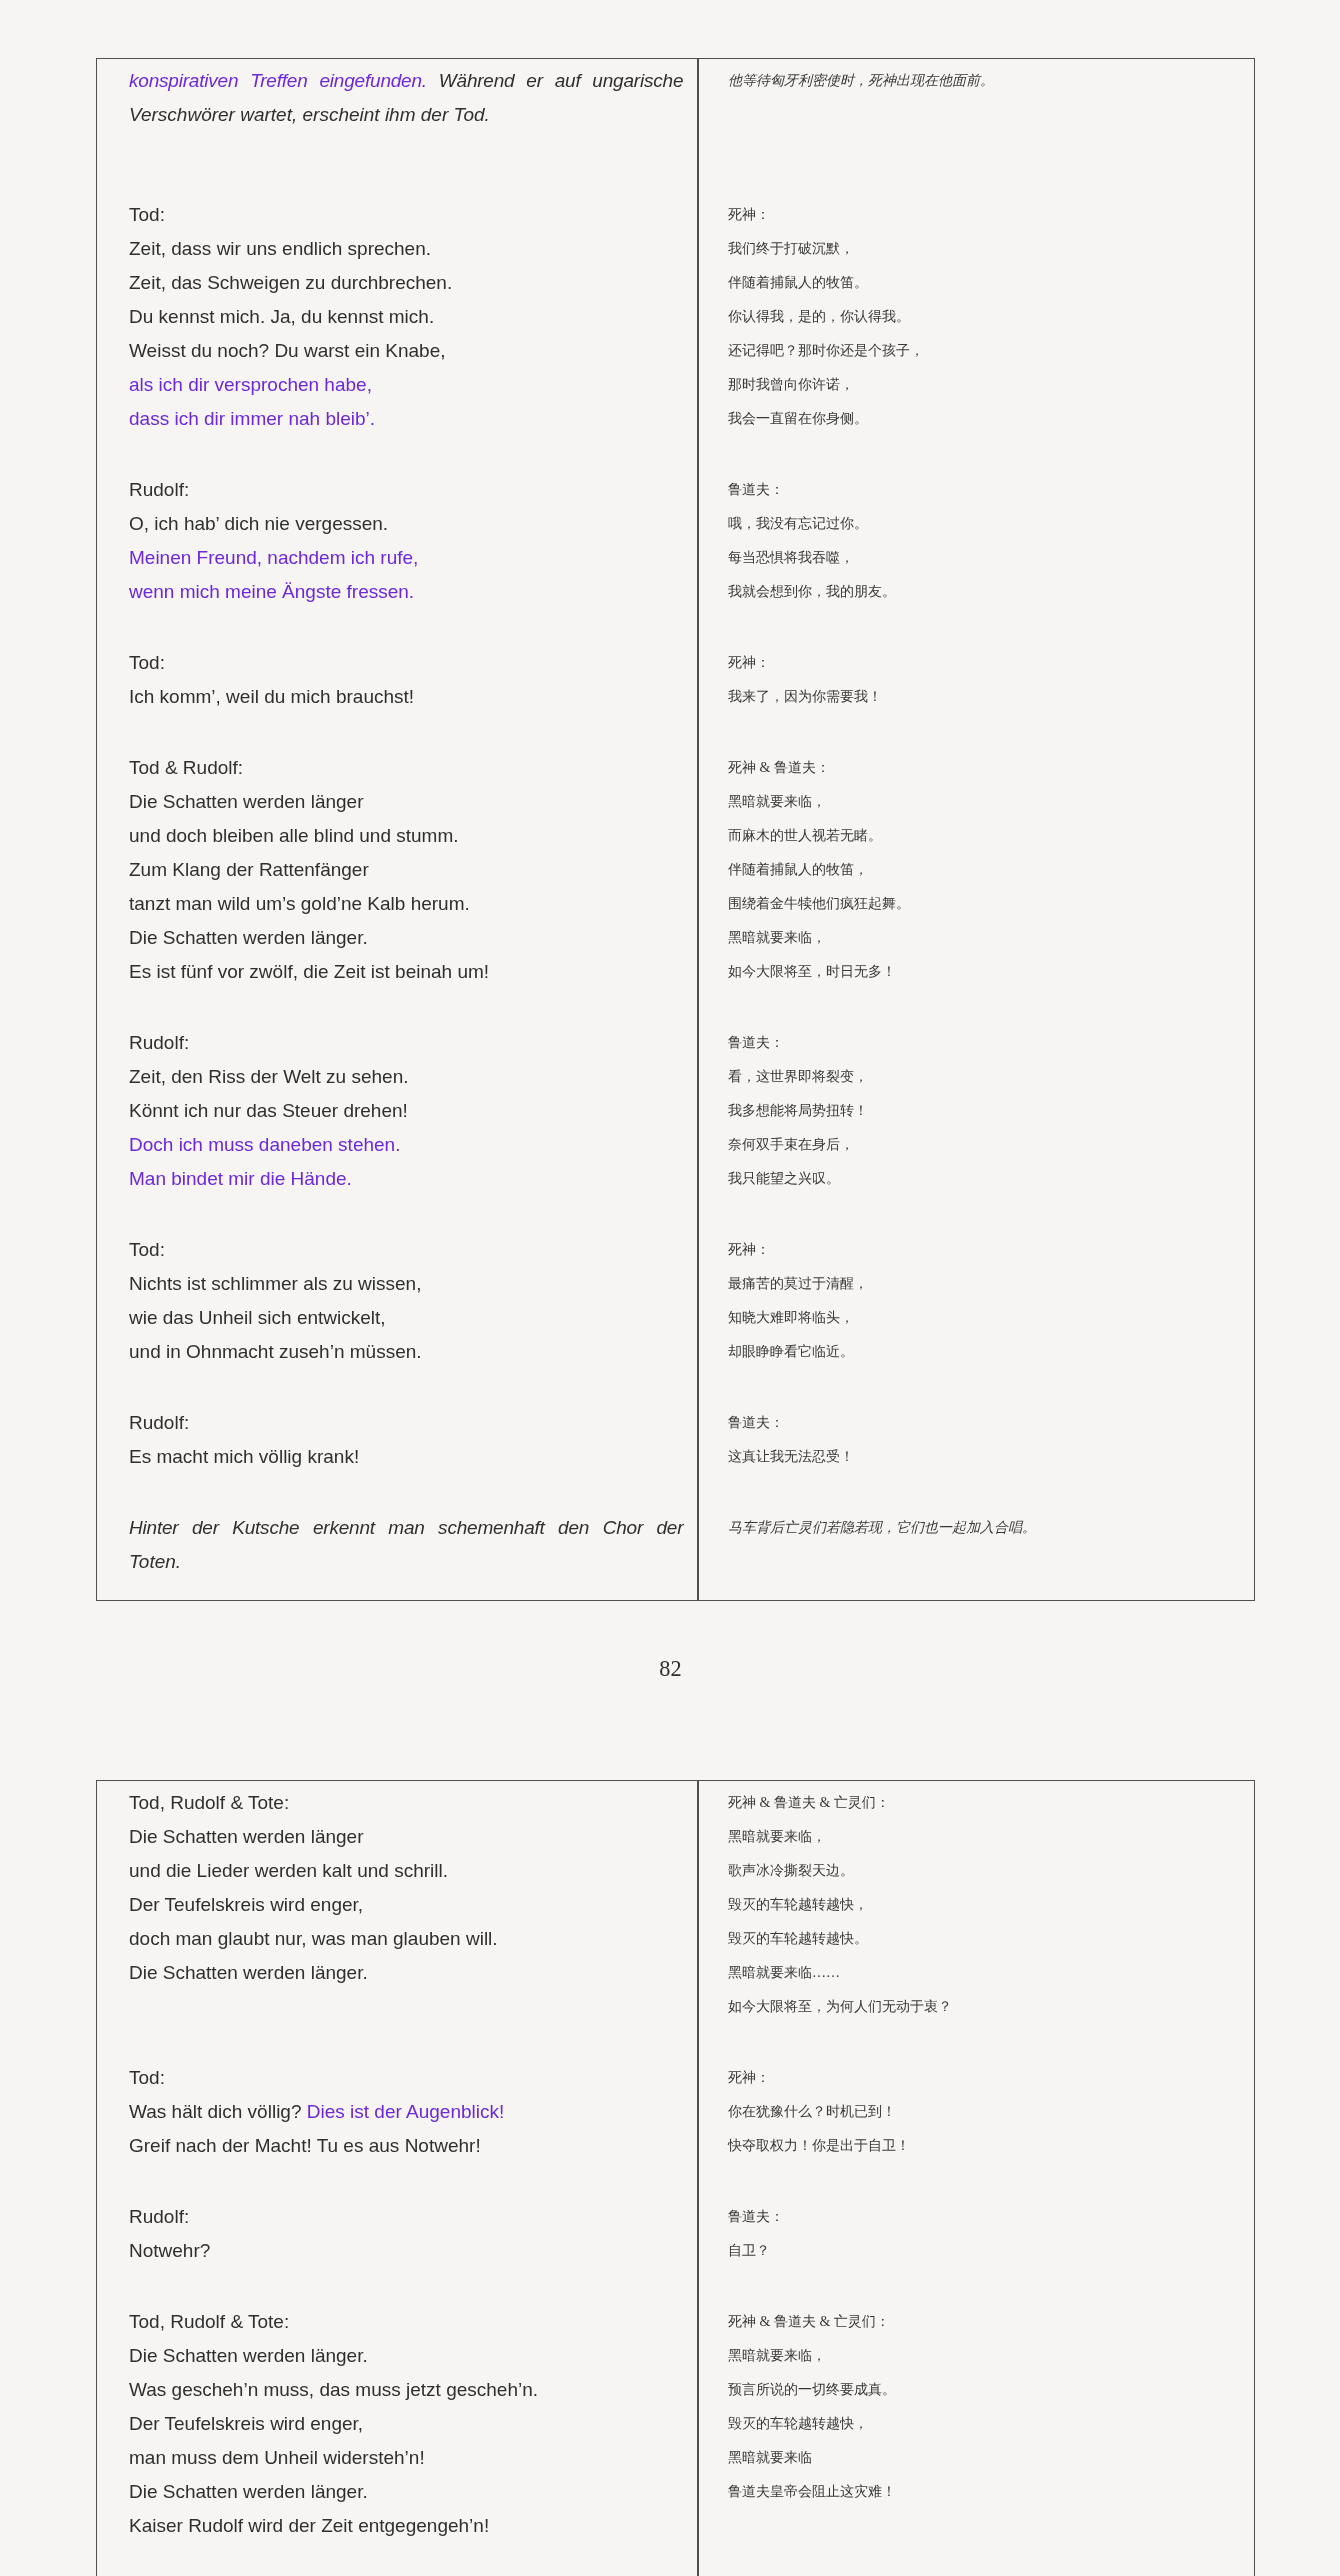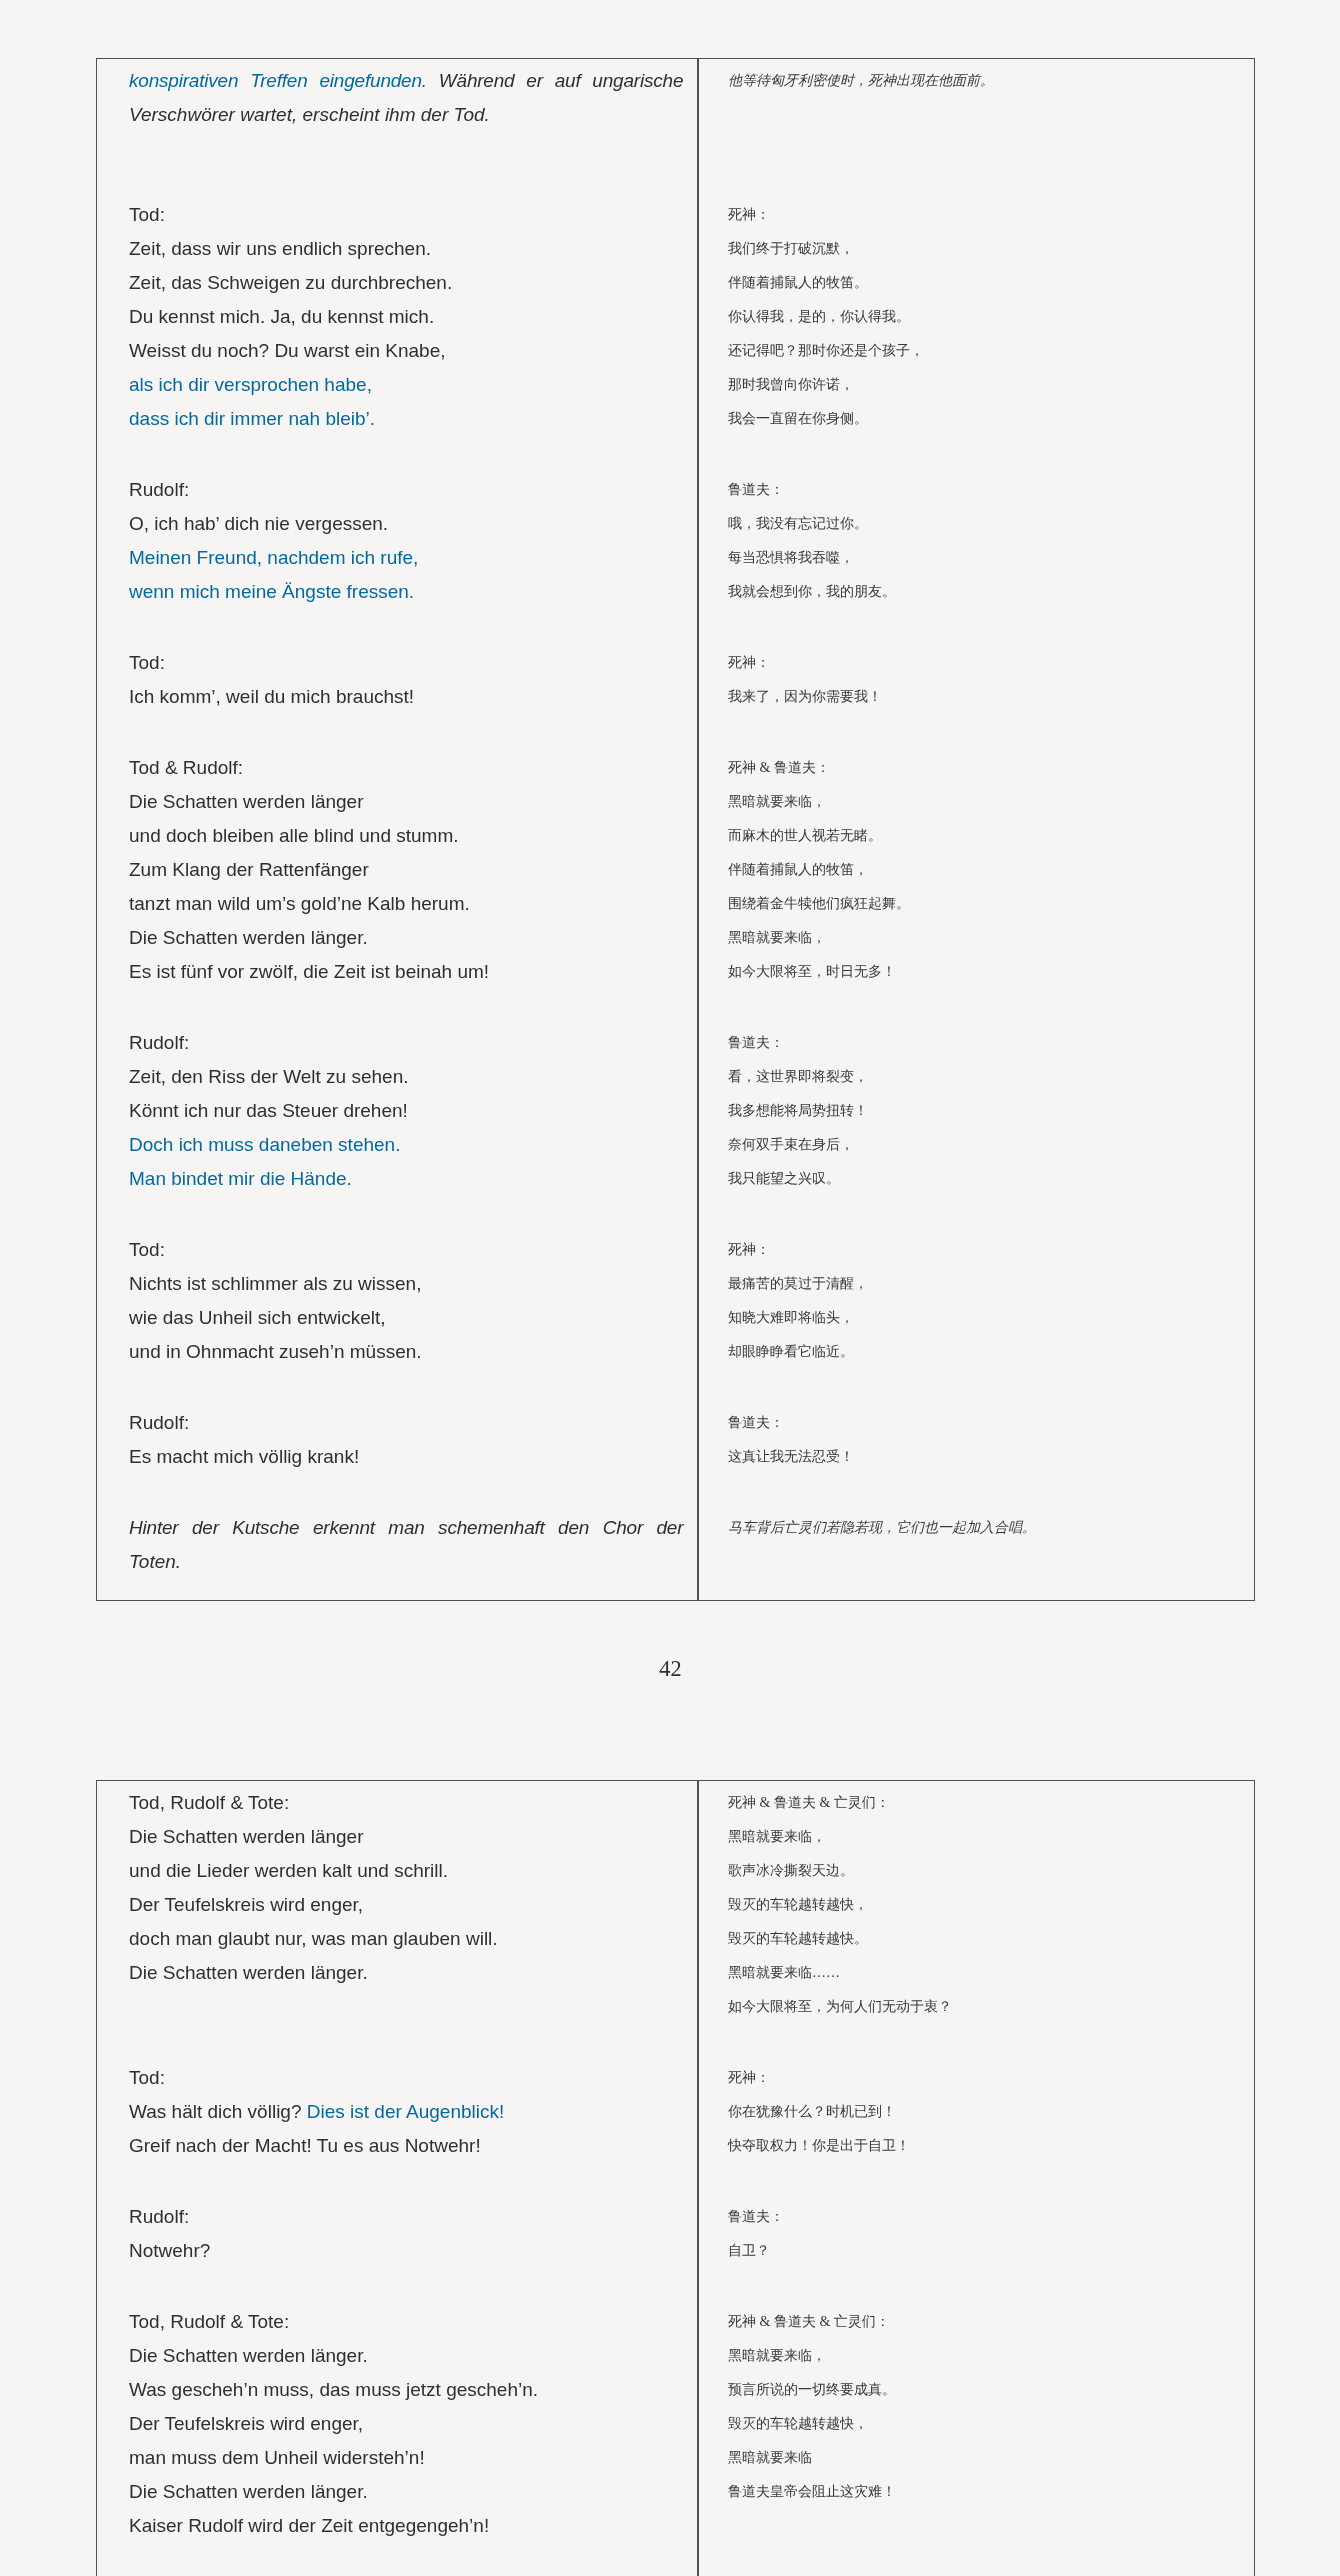--- a/index.html
+++ b/index.html
@@ -53,21 +53,21 @@
     white-space: nowrap;
   }
   .stage .line { font-style: italic; }
   .first-stage { margin-bottom: 28.6px; }
   .line.just {
     white-space: normal;
     text-align: justify;
     text-align-last: justify;
     letter-spacing: -0.2px;
   }
-  .red { color: #0369a1; }
+  .red { color: #6d28d9; }
   .page-number {
     position: absolute;
     top: 1652px;
     left: 0;
     width: 1341px;
     height: 34px;
     line-height: 34px;
     text-align: center;
     font-size: 22.3px;
     font-family: "Liberation Serif", "DejaVu Serif", serif;
@@ -180,21 +180,21 @@
         <div class="line just"><span>Hinter der Kutsche erkennt man schemenhaft den Chor der</span></div>
         <div class="line"><span>Toten.</span></div>
       </div>
       <div class="cell zh stage">
         <div class="line"><span>马车背后亡灵们若隐若现，它们也一起加入合唱。</span></div>
       </div>
     </div>
   <div class="divider"></div>
 </section>
 
-<div class="page-number">42</div>
+<div class="page-number">82</div>
 
 <section class="lyrics-table" id="table2">
   <div class="grid">
       <div class="cell de">
         <div class="line"><span>Tod, Rudolf &amp; Tote:</span></div>
         <div class="line"><span>Die Schatten werden länger</span></div>
         <div class="line"><span>und die Lieder werden kalt und schrill.</span></div>
         <div class="line"><span>Der Teufelskreis wird enger,</span></div>
         <div class="line"><span>doch man glaubt nur, was man glauben will.</span></div>
         <div class="line"><span>Die Schatten werden länger.</span></div>

